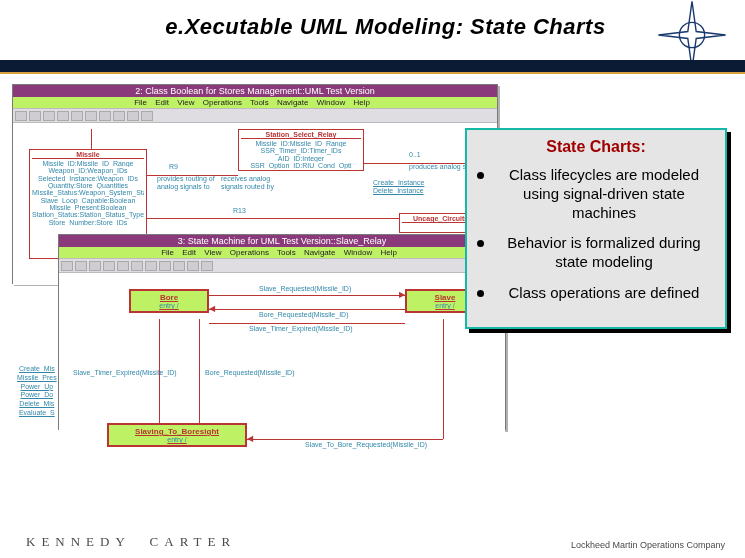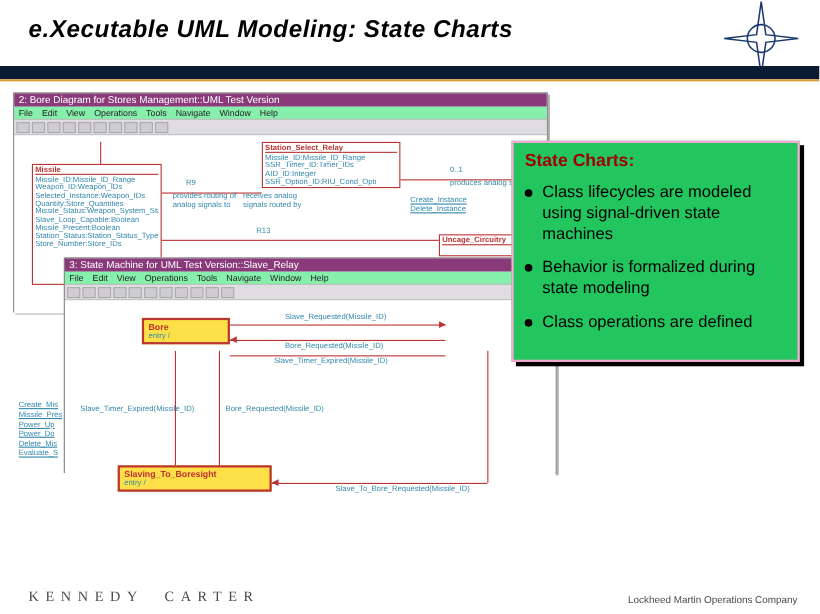--- a/index.html
+++ b/index.html
@@ -1,52 +1,52 @@
 <!DOCTYPE html>
 <html><head>
 <meta charset="utf-8">
 <style>
   * { box-sizing: border-box; margin: 0; padding: 0; }
   html, body { width: 745px; height: 558px; font-family: Arial, Helvetica, sans-serif; background: #fff; overflow: hidden; }
-  .slide { position: relative; width: 745px; height: 558px; }
+  .slide { position: relative; width: 745px; height: 558px; text-align: center; }
 
   
   .header { position: relative; height: 68px; padding: 14px 0 0 26px; }
   .title { font-size: 22px; font-weight: bold; font-style: italic; color: #000; letter-spacing: 0.5px; }
   .logo { position: absolute; top: 0; right: 18px; width: 70px; height: 70px; }
   .rule-dark { position: absolute; left: 0; right: 0; top: 60px; height: 12px; background: #0b1b34; }
   .rule-gold { position: absolute; left: 0; right: 0; top: 72px; height: 2px; background: #d8a038; }
 
   
   .ss-area { position: absolute; left: 12px; top: 84px; width: 490px; height: 420px; }
   .win { position: absolute; border: 1px solid #7a7a7a; background: #e9e7ea; box-shadow: 2px 2px 0 rgba(0,0,0,.3); font-size: 8px; color: #333; }
   .win .titlebar { background: #8a3a7a; color: #fff; font-size: 9px; padding: 1px 4px; white-space: nowrap; overflow: hidden; text-overflow: ellipsis; }
-  .win .menubar { background: #86efac; border-bottom: 1px solid #bbb; padding: 1px 4px; font-size: 8px; color: #222; }
+  .win .menubar { background: #bef264; border-bottom: 1px solid #bbb; padding: 1px 4px; font-size: 8px; color: #222; }
   .win .menubar span { margin-right: 6px; }
   .win .toolbar { background: #e0dde2; border-bottom: 1px solid #bbb; height: 14px; display: flex; align-items: center; padding: 0 2px; gap: 2px; }
   .win .toolbar .tb { width: 12px; height: 10px; background: #cfccd2; border: 1px solid #aaa; }
   .win .canvas { position: relative; background: #fff; }
   .win1 { left: 0; top: 0; width: 486px; height: 200px; }
   .win1 .canvas { height: 162px; }
   .win2 { left: 46px; top: 150px; width: 448px; height: 196px; }
   .win2 .canvas { height: 228px; }
 
   .ubox { position: absolute; border: 1px solid #b33; background: #fff; font-size: 7px; color: #b33; padding: 1px 2px; }
   .ubox .hd { font-weight: bold; color: #b33; border-bottom: 1px solid #b33; margin-bottom: 1px; white-space: nowrap; }
   .ubox .ln { color: #38a; display: block; line-height: 1.05; white-space: nowrap; overflow: hidden; }
   .uline { position: absolute; background: #b33; }
   .lbl { position: absolute; font-size: 7px; color: #38a; white-space: nowrap; }
-  .sbox { position: absolute; border: 2px solid #b33; border-radius: 0; background: #fde047; padding: 2px 4px; font-size: 8px; color: #b33; font-weight: bold; }
+  .sbox { position: absolute; border: 2px solid #b33; border-radius: 0; background: #bef264; padding: 2px 4px; font-size: 8px; color: #b33; font-weight: bold; text-decoration: underline; }
   .sbox .sub { display: block; color: #38a; font-size: 7px; font-weight: normal; }
   .arrow { position: absolute; font-size: 8px; color: #b33; }
   .linkcol { position: absolute; font-size: 7px; color: #38a; }
   .linkcol span { display: block; text-decoration: underline; line-height: 1.25; white-space: nowrap; }
 
   
-  .callout { position: absolute; right: 18px; top: 128px; width: 262px; background: #22c55e; border: 2px solid #f9a8d4; box-shadow: 4px 4px 0 #000; padding: 8px 10px 12px; }
+  .callout { position: absolute; right: 18px; top: 128px; width: 262px; background: #e5e5e5; border: 2px solid #14b8a6; box-shadow: 4px 4px 0 #000; padding: 8px 10px 12px; }
   .callout h3 { font-size: 16px; font-weight: bold; color: #a00000; margin-bottom: 10px; }
   .callout ul { list-style: none; }
   .callout li { font-size: 15px; color: #000; margin-bottom: 12px; padding-left: 16px; position: relative; line-height: 1.25; }
   .callout li .b { position: absolute; left: 0; top: 6px; width: 7px; height: 7px; background: #000; border-radius: 50%; }
 
   
   .footer { position: absolute; left: 0; right: 0; bottom: 8px; display: flex; justify-content: space-between; align-items: flex-end; padding: 0 20px 0 26px; }
   .kc { font-size: 13px; letter-spacing: 6px; color: #4a4a4a; font-family: "Times New Roman", serif; font-weight: 300; }
   .kc .c { margin-left: 10px; }
   .lm { font-size: 9px; color: #4a4a4a; }
@@ -62,21 +62,21 @@
       <path d="M50 2 L56 45 L98 50 L56 55 L50 98 L44 55 L2 50 L44 45 Z" fill="none" stroke="#1a3a6e" stroke-width="2"></path>
       <circle cx="50" cy="50" r="18" fill="none" stroke="#1a3a6e" stroke-width="2"></circle>
     </svg>
   </div>
   <div class="rule-dark"></div>
   <div class="rule-gold"></div>
 
   <div class="ss-area">
 
     <div class="win win1">
-      <div class="titlebar">2: Bore Diagram for Stores Management::UML Test Version</div>
+      <div class="titlebar">2: Class Boolean for Stores Management::UML Test Version</div>
       <div class="menubar">
         <span>File</span>
         <span>Edit</span>
         <span>View</span>
         <span>Operations</span>
         <span>Tools</span>
         <span>Navigate</span>
         <span>Window</span>
         <span>Help</span>
       </div>
@@ -170,20 +170,24 @@
           <span>Power_Up</span>
           <span>Power_Do</span>
           <span>Delete_Mis</span>
           <span>Evaluate_S</span>
         </div>
 
         <div class="sbox" style="left:70px; top:16px; width:80px;">
           <span>Bore</span>
           <span class="sub">entry /</span>
         </div>
+        <div class="sbox" style="left:346px; top:16px; width:80px;">
+          <span>Slave</span>
+          <span class="sub">entry /</span>
+        </div>
         <div class="sbox" style="left:48px; top:150px; width:140px;">
           <span>Slaving_To_Boresight</span>
           <span class="sub">entry /</span>
         </div>
 
         <div class="uline" style="left:150px; top:22px; width:196px; height:1px;"></div>
         <div class="arrow" style="left:340px; top:17px;">▶</div>
         <div class="lbl" style="left:200px; top:12px;">Slave_Requested(Missile_ID)</div>
 
         <div class="uline" style="left:150px; top:36px; width:196px; height:1px;"></div>

